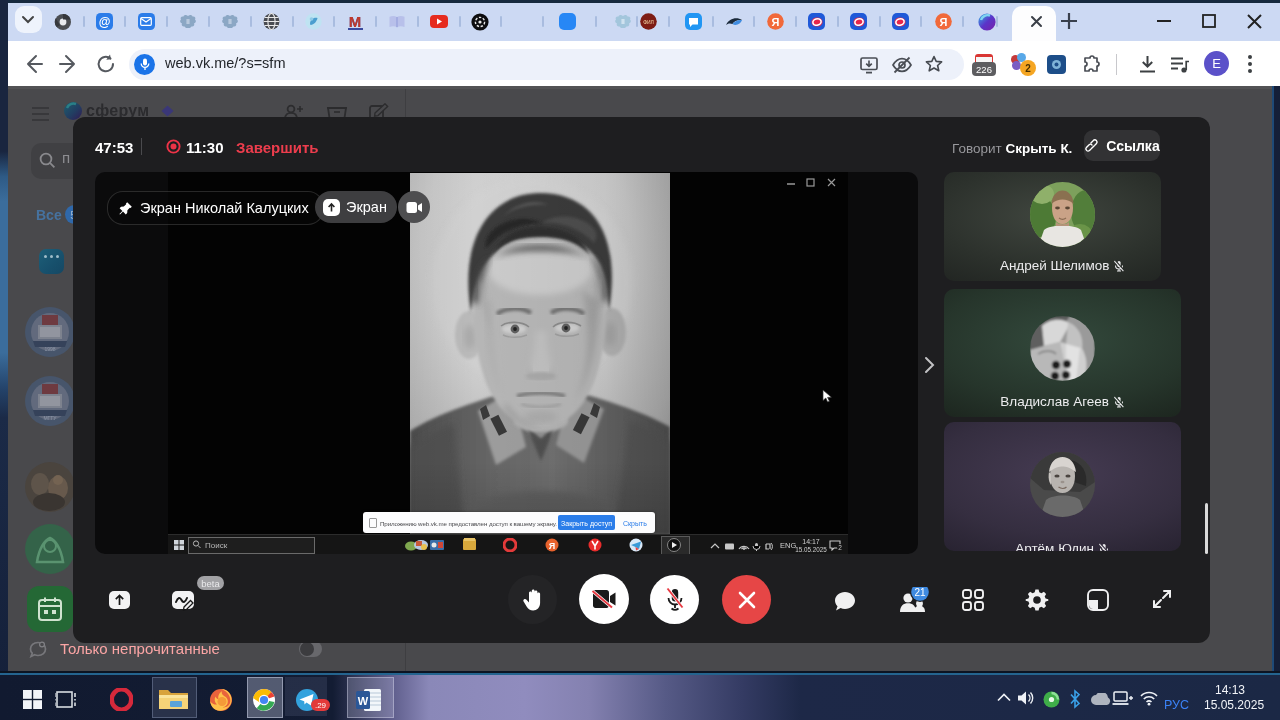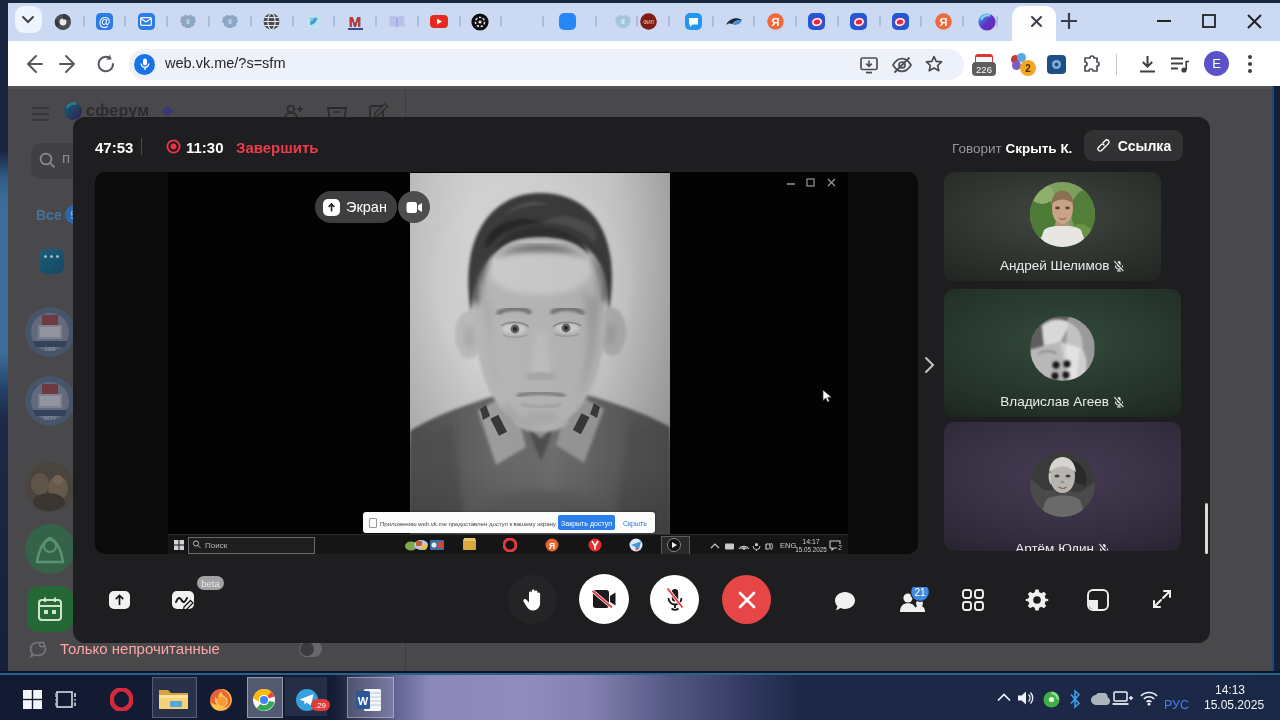--- a/index.html
+++ b/index.html
@@ -337,21 +337,21 @@
 
   <div class="a" style="left:22px;top:21.5px;font-size:15px;font-weight:bold;color:#fff;">47:53</div>
   <div class="a" style="left:68px;top:21px;width:1px;height:17px;background:#4a4a4d;"></div>
   <svg class="a" style="left:93px;top:22px" width="15" height="15">
       <circle cx="7.5" cy="7.5" r="6.1" fill="none" stroke="#ed3347" stroke-width="1.9"></circle>
       <circle cx="7.5" cy="7.5" r="3" fill="#ed3347"></circle>
     </svg>
   <div class="a" style="left:113px;top:21.5px;font-size:15px;font-weight:bold;color:#fff;">11:30</div>
   <div class="a" style="left:163px;top:21.5px;font-size:15px;font-weight:bold;color:#ed3d4d;">Завершить</div>
   <div class="a" style="left:879px;top:24px;font-size:13.5px;color:#98989c;">Говорит <span style="color:#fff;font-weight:bold;">Скрыть К.</span></div>
-  <div class="a" style="left:1011px;top:13px;width:99px;height:31px;border-radius:9px;background:#323234;display:flex;align-items:center;justify-content:center;gap:7px;">
+  <div class="a" style="left:1011px;top:13px;width:76px;height:31px;border-radius:9px;background:#323234;display:flex;align-items:center;justify-content:center;gap:7px;">
     <svg width="15" height="15" viewBox="0 0 15 15">
         <path d="M6.2 8.8 L8.8 6.2 M5.5 9.5 L4 11 A2.2 2.2 0 0 1 0.9 7.9 L3.4 5.4 A2.2 2.2 0 0 1 6.5 5.4 M9.5 5.5 L11 4 A2.2 2.2 0 0 0 7.9 0.9 L5.4 3.4" stroke="#fff" stroke-width="1.4" fill="none" stroke-linecap="round" transform="translate(1.5 1.5)"></path>
       </svg>
     <span style="color:#fff;font-size:14px;font-weight:bold;">Ссылка</span>
   </div>
 
   <div class="a" id="video" style="left:22px;top:55px;width:823px;height:382px;background:#0b0b0c;border-radius:10px;overflow:hidden;">
 
     <div class="a" style="left:73px;top:0;width:680px;height:382px;background:#030303;"></div>
 
@@ -552,20 +552,26 @@
           <text x="19" y="16" font-size="6.3" fill="#d0d0d0" text-anchor="middle" font-family="Liberation Sans">15.05.2025</text>
         </svg>
       <svg class="a" style="left:661px;top:4px" width="14" height="12">
           <path d="M1 2 L11 2 L11 9 L5 9 L3 11 L3 9 L1 9 Z" fill="none" stroke="#c8c8c8" stroke-width="1.1"></path>
           <circle cx="11" cy="8" r="3" fill="#151515"></circle>
           <text x="11" y="10.5" font-size="6.5" fill="#c8c8c8" text-anchor="middle">2</text>
         </svg>
     </div>
   </div>
 
+  <div class="a" style="left:34px;top:74px;height:32px;border-radius:16px;background:rgba(8,8,8,0.55);border:1px solid rgba(255,255,255,0.14);display:flex;align-items:center;padding:0 14px 0 10px;gap:7px;">
+    <svg width="15" height="15" viewBox="0 0 15 15">
+        <path d="M9.2 1.2 L13.8 5.8 L12.6 7 L11.8 6.8 L9.4 9.2 L9.2 12 L7.8 13.4 L5 10.6 L2 13.6 L1.4 13 L4.4 10 L1.6 7.2 L3 5.8 L5.8 5.6 L8.2 3.2 L8 2.4 Z" fill="#fff"></path>
+      </svg>
+    <span style="color:#fff;font-size:14.5px;">Экран Николай Калуцких</span>
+  </div>
   <div class="a" style="left:242px;top:74px;height:32px;border-radius:16px;background:#3e3e40;display:flex;align-items:center;padding:0 10px 0 8px;gap:6px;">
     <span style="display:inline-flex;width:17px;height:17px;border-radius:5px;background:#fff;align-items:center;justify-content:center;">
         <svg width="11" height="11" viewBox="0 0 11 11">
           <path d="M5.5 9.5 L5.5 2.5 M2.6 5 L5.5 2 L8.4 5" stroke="#222" stroke-width="1.6" fill="none"></path>
         </svg>
       </span>
     <span style="color:#fff;font-size:14.5px;">Экран</span>
   </div>
   <div class="a" style="left:325px;top:74px;width:32px;height:32px;border-radius:50%;background:#4e4e50;display:flex;align-items:center;justify-content:center;">
     <svg width="17" height="13" viewBox="0 0 17 13">

